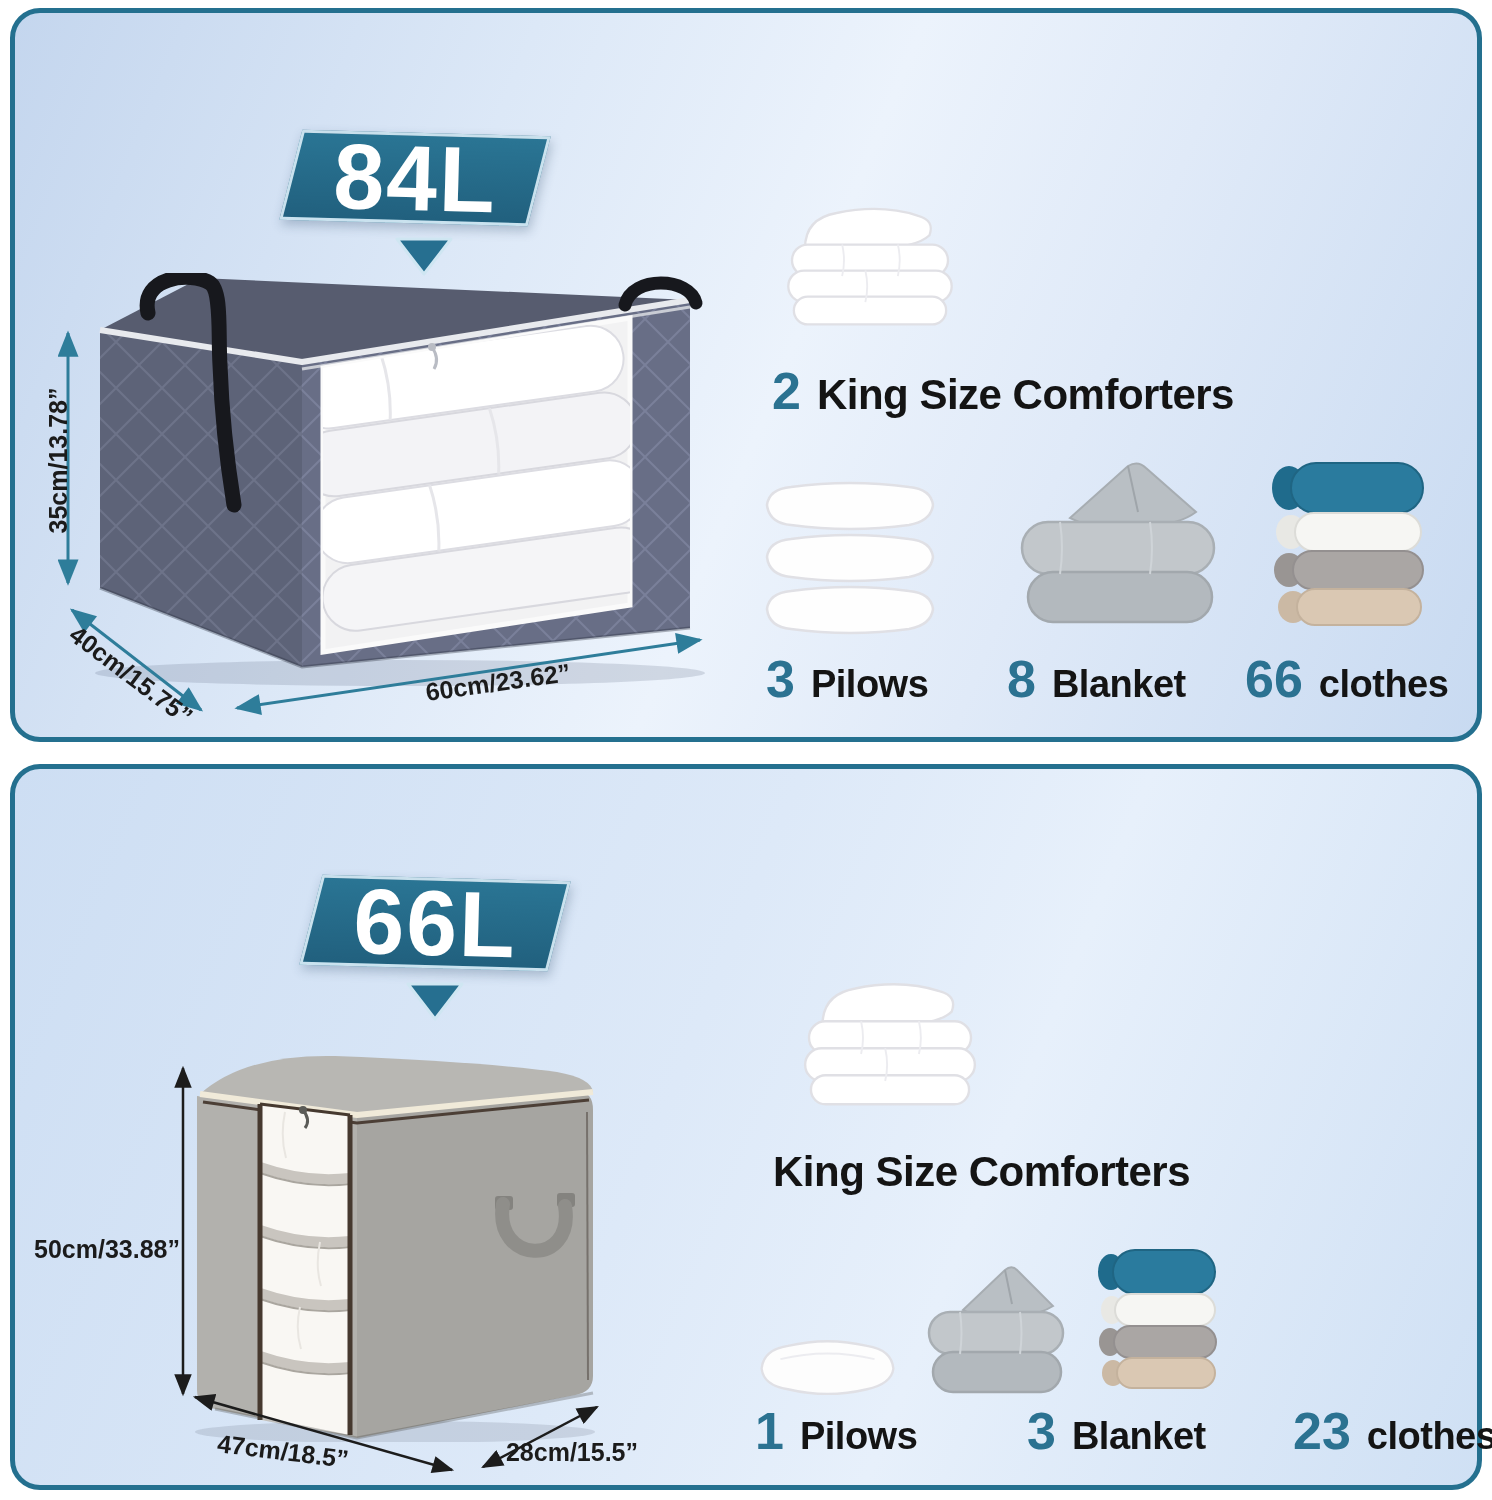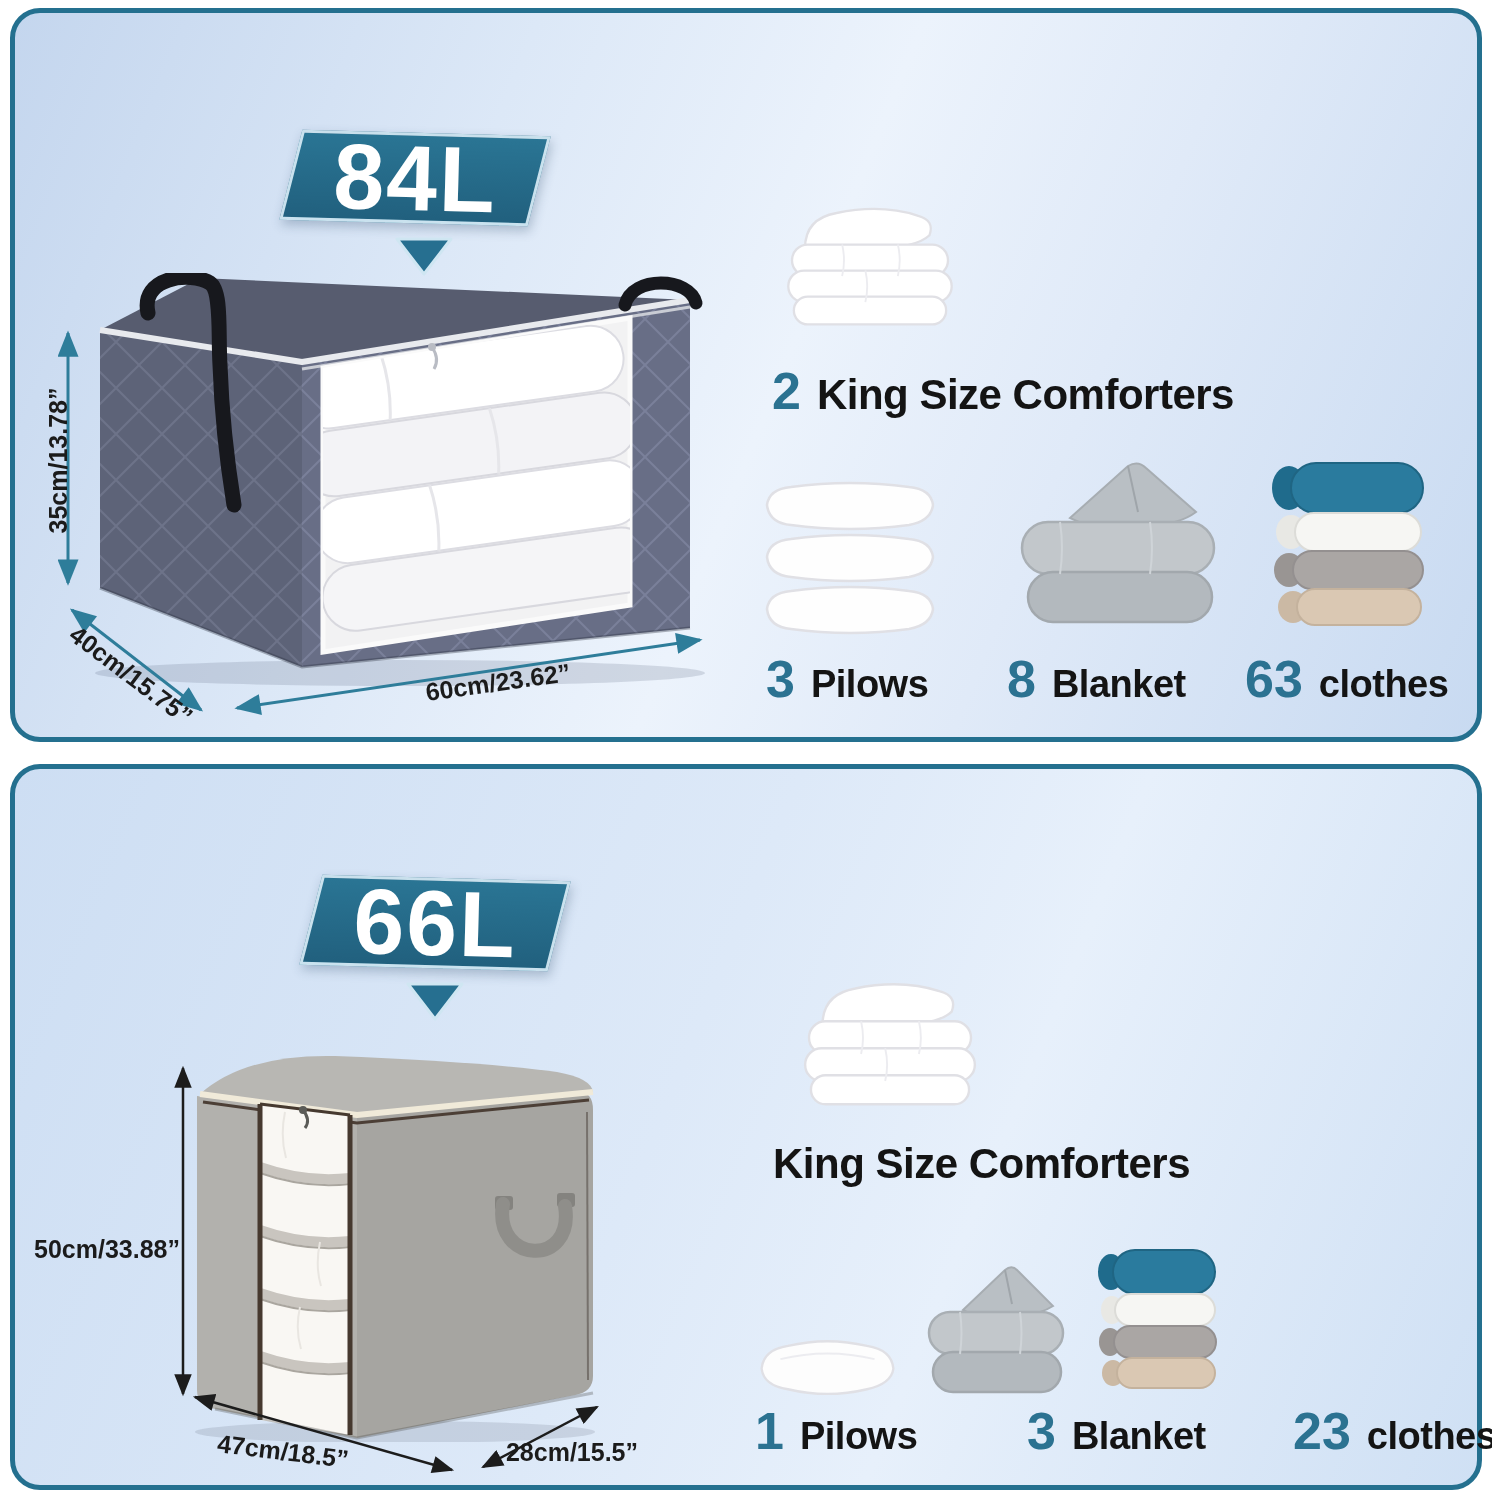--- a/index.html
+++ b/index.html
@@ -16,21 +16,21 @@
     background:linear-gradient(180deg,#2a7594,#21607e);
     transform:skewX(-13deg) rotate(1.5deg);
     display:flex;align-items:center;justify-content:center;
     border:3px solid rgba(220,238,248,.9);
     box-shadow:3px 5px 10px rgba(40,70,100,.28);}
   .badge span{display:block;transform:skewX(13deg);font-size:92px;font-weight:700;color:#ffffff;letter-spacing:2px;line-height:1;}
   .dim-label{position:absolute;font-weight:700;font-size:25px;color:#1b1b1b;white-space:nowrap;text-align:center;}
   .item-label{position:absolute;display:flex;align-items:baseline;gap:16px;white-space:nowrap;}
   .num{font-size:52px;font-weight:700;color:#2b7291;line-height:1;}
   .word{font-size:38px;font-weight:700;color:#141414;line-height:1;letter-spacing:-0.5px;}
-  .word-lg{font-size:42px;}
+  .word-lg{font-size:42px;margin-top:8px;}
 </style>
 </head>
 <body>
 
 <div class="stage">
 
   <svg width="0" height="0" style="position:absolute" aria-hidden="true">
     <defs>
       <marker id="ah-teal" viewBox="0 0 10 8" markerWidth="9" markerHeight="7" refX="9" refY="4" orient="auto-start-reverse" markerUnits="strokeWidth">
           <path d="M0,0 L10,4 L0,8 Z" fill="#2e7d9a"></path>
@@ -151,21 +151,21 @@
       <ellipse cx="34" cy="33" rx="17" ry="22" fill="#1f6b8c"></ellipse>
       <rect x="36" y="8" width="132" height="50" rx="25" fill="#2a7b9e" stroke="#1f6583" stroke-width="2"></rect>
       <ellipse cx="36" cy="77" rx="15" ry="17" fill="#e8e8e4"></ellipse>
       <rect x="40" y="58" width="126" height="38" rx="19" fill="#f6f6f3" stroke="#dcdcd8" stroke-width="2"></rect>
       <ellipse cx="34" cy="115" rx="15" ry="17" fill="#999593"></ellipse>
       <rect x="38" y="96" width="130" height="38" rx="19" fill="#aaa6a4" stroke="#949090" stroke-width="2"></rect>
       <ellipse cx="38" cy="152" rx="15" ry="16" fill="#cbb9a4"></ellipse>
       <rect x="42" y="134" width="124" height="36" rx="18" fill="#dac8b3" stroke="#c4b29d" stroke-width="2"></rect>
     </svg>
     <div class="item-label" style="left:1230px;top:640px">
-      <span class="num">63</span>
+      <span class="num">66</span>
       <span class="word">clothes</span>
     </div>
   </section>
 
   <section class="panel" id="panel2">
 
     <div class="badge" style="left:295px;top:109px">
       <span>66L</span>
     </div>
     <svg class="abs" style="left:389px;top:212px" width="62" height="42">

